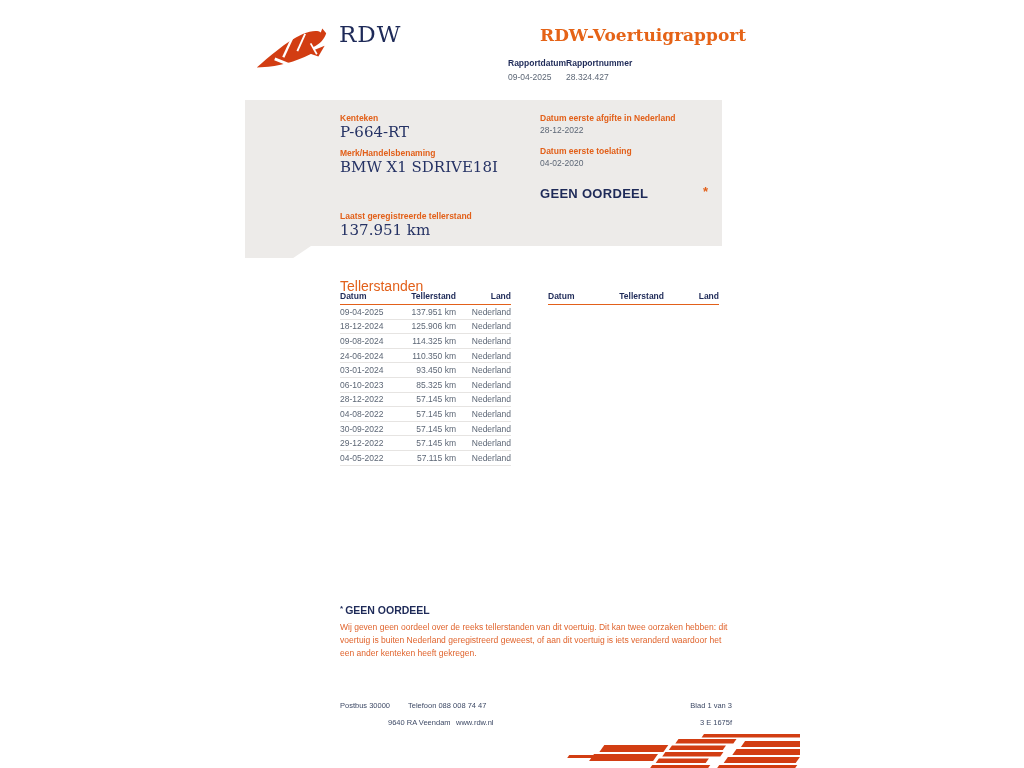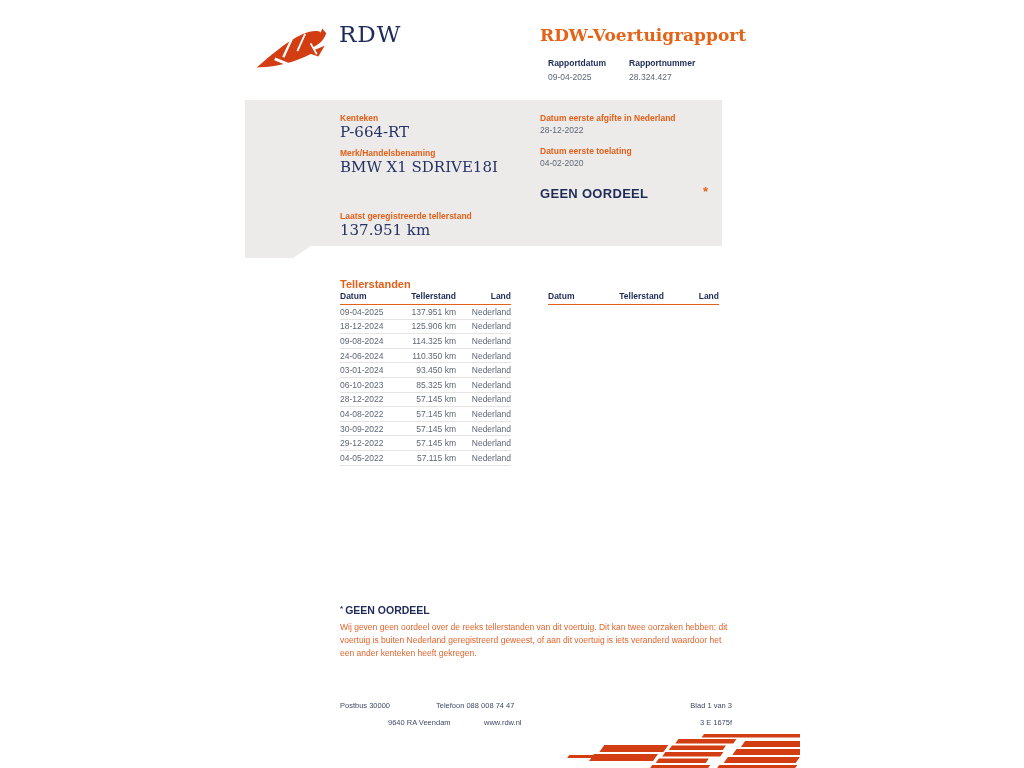--- a/index.html
+++ b/index.html
@@ -6,62 +6,62 @@
   html,body { width:1024px; height:768px; background:#ffffff; overflow:hidden;
               font-family:"Liberation Sans", sans-serif; }
   .page { position:relative; width:1024px; height:768px; background:#fff; }
 
   
   .wing-logo { position:absolute; left:256px; top:24px; width:78px; height:48px; }
   .brand-word { position:absolute; left:339px; top:21px; font-family:"DejaVu Serif", serif;
                 font-size:23px; letter-spacing:1px; color:#1e2a58; }
   .report-title { position:absolute; left:540px; top:25px; font-family:"DejaVu Serif", serif;
                   font-weight:bold; font-size:17px; color:#e56317; }
-  .meta { position:absolute; left:548px; top:58px; display:flex; gap:23px; }
+  .meta { position:absolute; left:508px; top:58px; display:flex; }
   .meta .col { display:flex; flex-direction:column; gap:4px; }
   .lbl { font-size:8.5px; font-weight:bold; color:#1e2a58; }
   .val { font-size:8.5px; color:#5d6776; }
 
   
   .summary-box { position:absolute; left:245px; top:100px; width:477px; height:146px;
                  background:#edebe9; }
   .summary-tab { position:absolute; left:245px; top:246px; width:66px; height:12px;
                  background:#edebe9; clip-path:polygon(0 0,100% 0,73% 100%,0 100%); }
   .summary-box .o-lbl { position:absolute; font-size:8.5px; font-weight:bold; color:#e2601a; }
   .summary-box .big-val { position:absolute; font-family:"DejaVu Serif", serif;
                           font-size:15px; color:#253264; }
   .summary-box .sm-val { position:absolute; font-size:8.5px; color:#5d6776; }
   .oordeel { position:absolute; left:295px; top:86px; font-size:13px; font-weight:bold;
              color:#1e2a58; letter-spacing:.3px; }
   .oordeel-star { position:absolute; left:458px; top:84px; font-size:13px; color:#e2601a;
                   font-weight:bold; }
 
   
-  .section-title { position:absolute; left:340px; top:278px; font-size:11px;
-                   font-weight:bold; color:#e2601a; }
+  .section-title { position:absolute; left:340px; top:278px; font-size:14px;
+                   font-weight:normal; color:#e2601a; }
   .tables-wrap { position:absolute; left:340px; top:290px; display:flex; gap:37px; }
   table.teller { border-collapse:collapse; table-layout:fixed; width:171px; }
   table.teller th { font-size:8.5px; font-weight:bold; color:#1e2a58; text-align:left;
                     padding:1px 0 3px 0; border-bottom:1.5px solid #e2601a; }
   table.teller th.r, table.teller td.r { text-align:right; }
   table.teller td { font-size:8.5px; color:#5d6776; height:14.6px; padding:0;
                     border-bottom:1px solid #e6e4e2; vertical-align:middle; }
   col.c1 { width:65px; } col.c2 { width:51px; } col.c3 { width:55px; }
 
   
   .footnote-title { position:absolute; left:340px; top:604px; font-size:10.5px;
                     font-weight:bold; color:#1e2a58; }
   .footnote-title .star { font-size:8px; vertical-align:top; margin-right:2px; }
   .footnote-text { position:absolute; left:340px; top:621px; width:394px;
                    font-size:8.5px; line-height:13px; color:#e0642d; }
 
   
   .footer { position:absolute; left:340px; top:701px; width:392px; font-size:7.5px;
             color:#3e4a66; }
-  .footer .row { display:flex;gap:28px; }
+  .footer .row { display:flex; }
   .footer .row + .row { margin-top:8px;padding-left:48px; }
   .footer .c-a { width:68px; }
   .footer .c-b { flex:1; }
   .footer .c-c { text-align:right; }
   .footer a { color:#3e4a66; text-decoration:none; }
 
   
   .bottom-art { position:absolute; left:538px; top:734px; width:262px; height:34px;
                 overflow:hidden; }
 </style>

